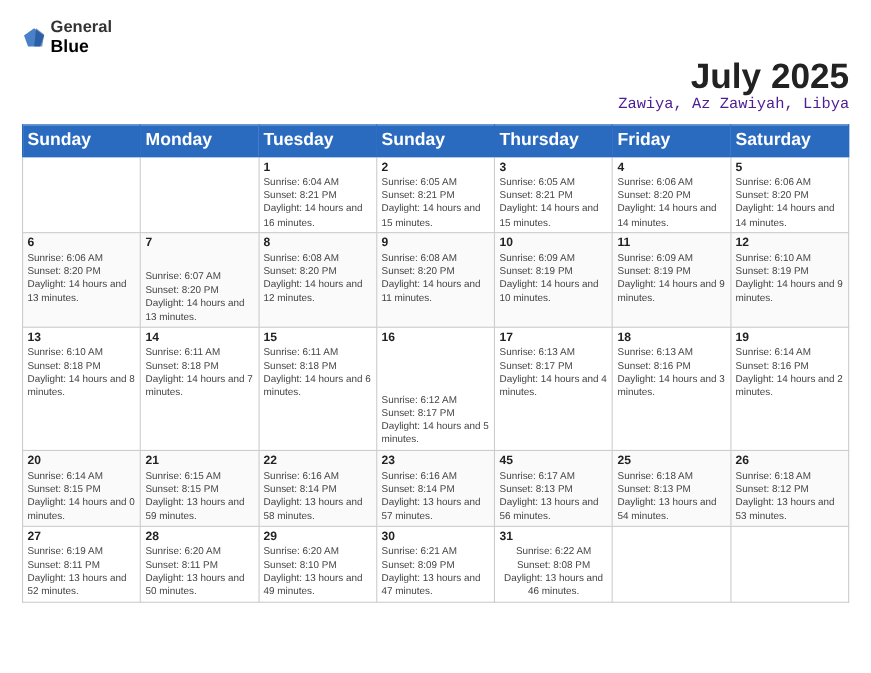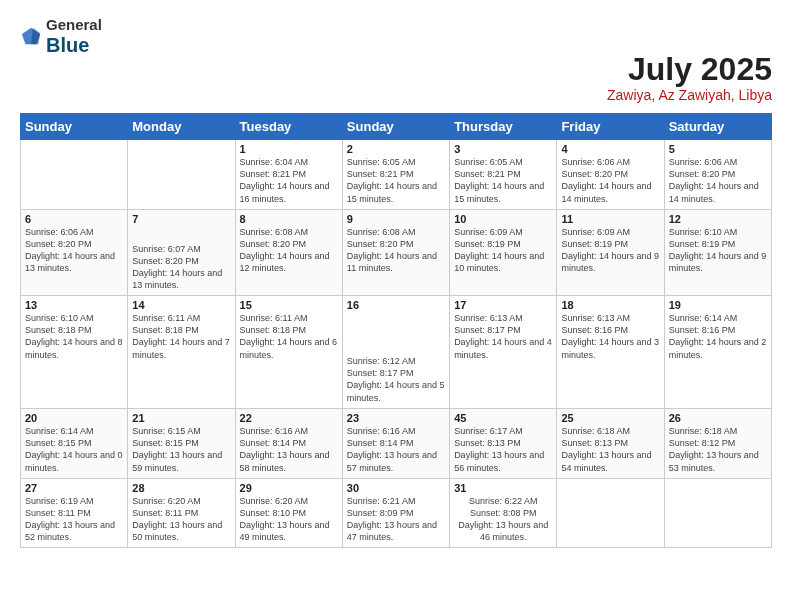--- a/index.html
+++ b/index.html
@@ -28,54 +28,55 @@
       align-items: center;
       gap: 4px;
     }
     .logo-text-general {
       font-size: 15px;
       font-weight: bold;
       color: #333;
       line-height: 1.1;
     }
     .logo-text-blue {
-      font-size: 20px;
-      font-weight: bold;
-      color: #0c4a6e;
+      font-size: 16px;
+      font-weight: bold;
+      color: #000000;
       line-height: 1.1;
     }
     .logo-icon {
       width: 22px;
       height: 22px;
     }
     .title-block {
       text-align: right;
       margin-top: 36px;
     }
     .title-month {
       font-size: 32px;
       font-weight: bold;
       color: #222;
       line-height: 1.1;
     }
     .title-location {
       font-size: 14px;
-      color: #b91c1c;
+      color: #4c1d95;
+      font-family: Liberation Mono, monospace;
     }
     .calendar {
       flex: 1;
       border: 1px solid #ccc;
       border-collapse: collapse;
       width: 100%;
       table-layout: fixed;
     }
     .calendar th {
       background: #2a6abf;
       color: #fff;
-      font-size: 13px;
+      font-size: 16px;
       font-weight: bold;
       padding: 5px 4px;
       text-align: left;
       border: 1px solid #2a6abf;
     }
     .calendar td {
       border: 1px solid #ccc;
       vertical-align: top;
       padding: 3px 4px;
       font-size: 9.5px;

